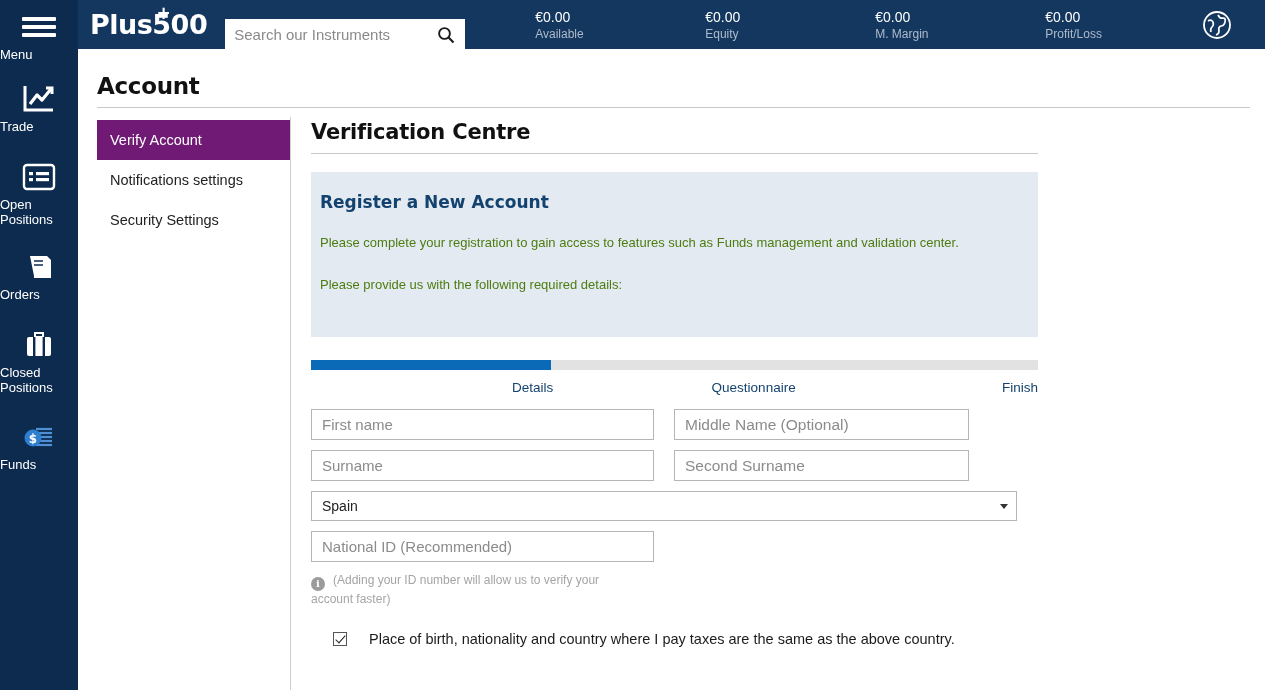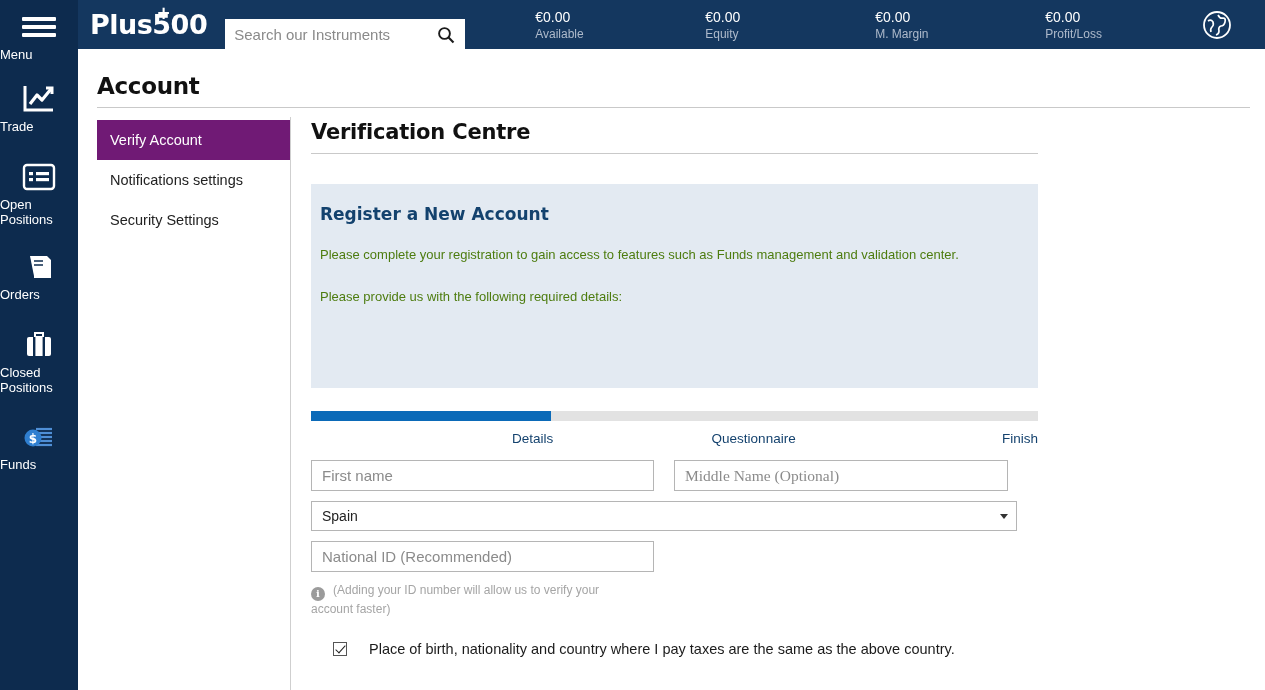--- a/index.html
+++ b/index.html
@@ -124,22 +124,22 @@
   .section-title {
     font-size: 21px; font-weight: bold; color: #111;
     font-family: "DejaVu Sans", sans-serif;
     letter-spacing: -0.2px;
   }
   .section-rule {
     margin-top: 9px; width: 727px; height: 1px; background: #c9c9c9;
   }
 
   .infobox {
-    margin-top: 30px;
-    width: 727px; height: 204px;
+    margin-top: 18px;
+    width: 727px; height: 165px;
     background: #e3eaf2;
     padding: 20px 22px 0 9px;
   }
   .infobox h3 {
     color: #13426e; font-size: 17px; font-weight: bold;
     font-family: "DejaVu Sans", sans-serif;
   }
   .infobox p {
     color: #4d7c0f; font-size: 13px; line-height: 23px;
     margin-top: 19px;
@@ -159,21 +159,21 @@
     border: 1px solid #b5b5b5;
     background: #fff;
     padding: 0 10px;
     font-size: 15px;
     color: #555;
     font-family: "Liberation Sans", sans-serif;
     outline: none;
   }
   .fld::placeholder { color: #8b8b8b; }
   .fld.half-l { width: 343px; }
-  .fld.half-r { width: 334px; font-family: Liberation Serif, serif; }
+  .fld.half-r { width: 295px; }
   .fld.half-r.big { font-size: 15.5px; color: #666; }
   .selwrap { position: relative; width: 706px; margin-bottom: 10px; }
   .sel {
     width: 706px; height: 30px;
     border: 1px solid #b5b5b5; background: #fff;
     padding: 0 24px 0 10px;
     font-size: 14px; color: #222;
     font-family: "Liberation Sans", sans-serif;
     display: flex; align-items: center;
     cursor: pointer;
@@ -383,20 +383,24 @@
       <div class="step">Details</div>
       <div class="step">Questionnaire</div>
       <div class="step">Finish</div>
     </div>
 
     <div class="form">
       <div class="row">
         <input class="fld half-l" placeholder="First name" style="">
         <input class="fld half-r big" placeholder="Middle Name (Optional)" style="">
       </div>
+      <div class="row">
+        <input class="fld half-l" placeholder="Surname" style="">
+        <input class="fld half-r big" placeholder="Second Surname" style="">
+      </div>
 
       <div class="selwrap">
         <div class="sel">
           <span>Spain</span>
         </div>
         <span class="caret"></span>
       </div>
 
       <div class="row">
         <input class="fld natid" placeholder="National ID (Recommended)" style="">

